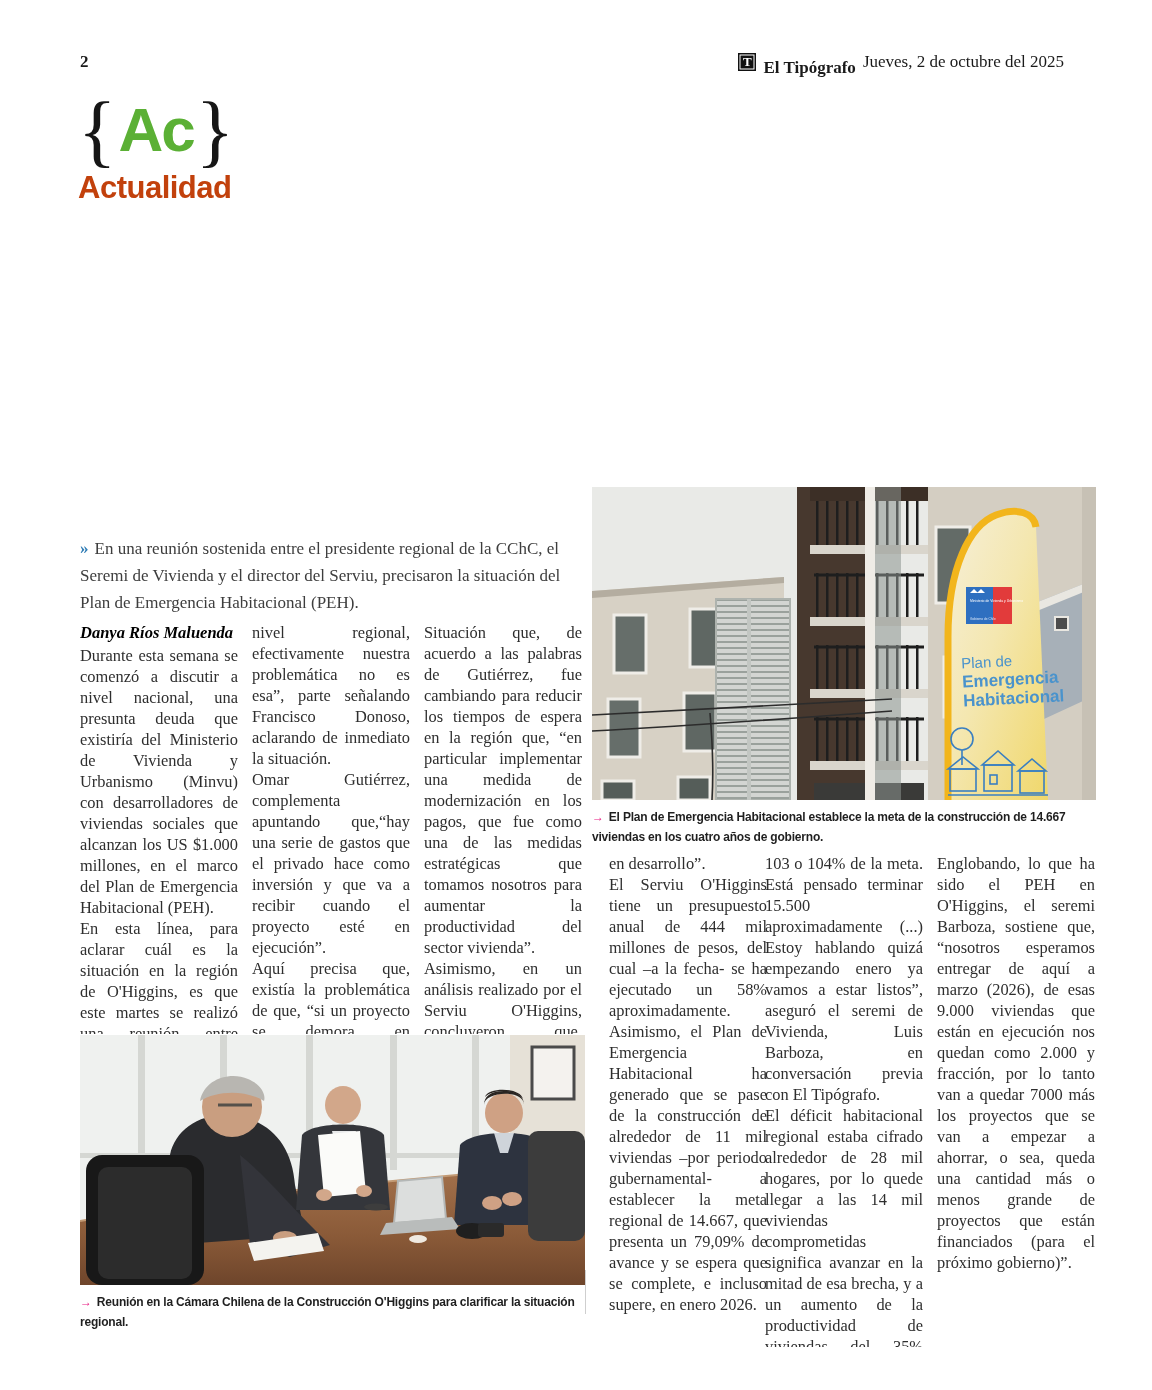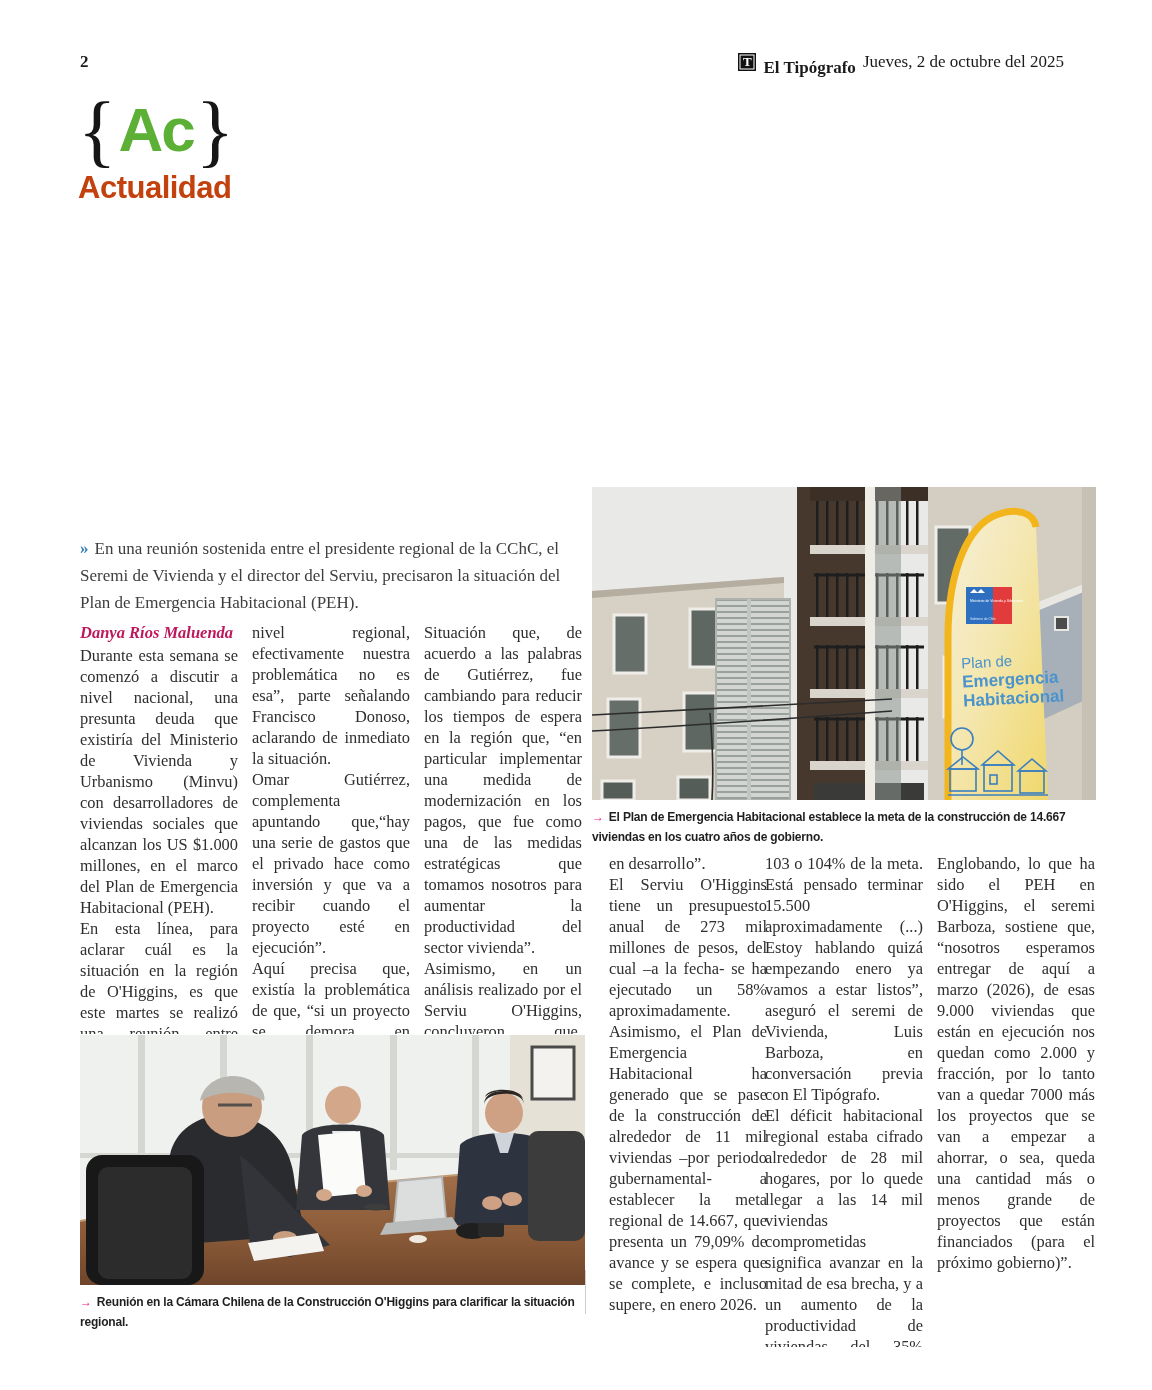--- a/index.html
+++ b/index.html
@@ -36,21 +36,21 @@
     line-height:58px; letter-spacing:-1px; color:var(--ink);}
   .hl-green{color:var(--green);}
   
   .lead{position:absolute; left:80px; top:506px; width:512px;
     font-size:17px; line-height:27px; color:#3d3d3d;margin-top:29px;}
   .lead-marker{color:var(--blue); font-weight:700; margin-right:6px;}
   
   .col{position:absolute; width:158px; font-size:16.4px; line-height:21px;
     text-align:justify; color:var(--body-ink); overflow:hidden;}
   .col p{margin:0;}
-  .byline{font-weight:700; font-style:italic; font-size:16.5px; color:#be185d; margin-bottom:2px; text-align:left;}
+  .byline{font-weight:700; font-style:italic; font-size:16.5px; color:#000000; margin-bottom:2px; text-align:left;}
   #col-0{left:80px;  top:622px; height:412px;}
   #col-1{left:252px; top:622px; height:412px;}
   #col-2{left:424px; top:622px; height:412px;}
   #col-3{left:609px; top:853px; height:494px;}
   #col-4{left:765px; top:853px; height:494px;}
   #col-5{left:937px; top:853px; height:494px;}
   
   figure{position:absolute;}
   .fig-building{left:592px; top:487px; width:504px;}
   .fig-meeting{left:80px; top:1035px; width:505px;}
@@ -97,21 +97,21 @@
       <p>nivel regional, efectivamente nuestra problemática no es esa”, parte señalando Francisco Donoso, aclarando de inmediato la situación.</p>
       <p>Omar Gutiérrez, complementa apuntando que,“hay una serie de gastos que el privado hace como inversión y que va a recibir cuando el proyecto esté en ejecución”.</p>
       <p>Aquí precisa que, existía la problemática de que, “si un proyecto se demora en desarrollarse 5 años, que era un poco el promedio que había acá en la región, evidentemente teníamos problemas. Esta región tenía un buen cumplimiento de su presupuesto, sin embargo, la productividad era acorde a eso”.</p>
     </div>
   <div class="col" id="col-2">
       <p>Situación que, de acuerdo a las palabras de Gutiérrez, fue cambiando para reducir los tiempos de espera en la región que, “en particular implementar una medida de modernización en los pagos, que fue como una de las medidas estratégicas que tomamos nosotros para aumentar la productividad del sector vivienda”.</p>
       <p>Asimismo, en un análisis realizado por el Serviu O'Higgins, concluyeron que, “había un mercado de empresa mediana y pequeñas que tenían un mercado capturado o acumuladores de comités. En que la capacidad económica de esas empresas es para ejecutar 1 o 2 proyectos por año. Sin embargo, tenían 20 comités, digamos, con proyectos</p>
     </div>
   <div class="col" id="col-3">
       <p>en desarrollo”.</p>
-      <p>El Serviu O'Higgins tiene un presupuesto anual de 273 mil millones de pesos, del cual –a la fecha- se ha ejecutado un 58% aproximadamente.</p>
+      <p>El Serviu O'Higgins tiene un presupuesto anual de 444 mil millones de pesos, del cual –a la fecha- se ha ejecutado un 58% aproximadamente.</p>
       <p>Asimismo, el Plan de Emergencia Habitacional ha generado que se pase de la construcción de alrededor de 11 mil viviendas –por periodo gubernamental- a establecer la meta regional de 14.667, que presenta un 79,09% de avance y se espera que se complete, e incluso supere, en enero 2026.</p>
     </div>
   <div class="col" id="col-4">
       <p>103 o 104% de la meta. Está pensado terminar 15.500 aproximadamente (...) Estoy hablando quizá empezando enero ya vamos a estar listos”, aseguró el seremi de Vivienda, Luis Barboza, en conversación previa con El Tipógrafo.</p>
       <p>El déficit habitacional regional estaba cifrado alrededor de 28 mil hogares, por lo quede llegar a las 14 mil viviendas comprometidas significa avanzar en la mitad de esa brecha, y a un aumento de la productividad de viviendas del 35% aproximado.</p>
     </div>
   <div class="col" id="col-5">
       <p>Englobando, lo que ha sido el PEH en O'Higgins, el seremi Barboza, sostiene que, “nosotros esperamos entregar de aquí a marzo (2026), de esas 9.000 viviendas que están en ejecución nos quedan como 2.000 y fracción, por lo tanto van a quedar 7000 más los proyectos que se van a empezar a ahorrar, o sea, queda una cantidad más o menos grande de proyectos que están financiados (para el próximo gobierno)”.</p>
     </div>
 

